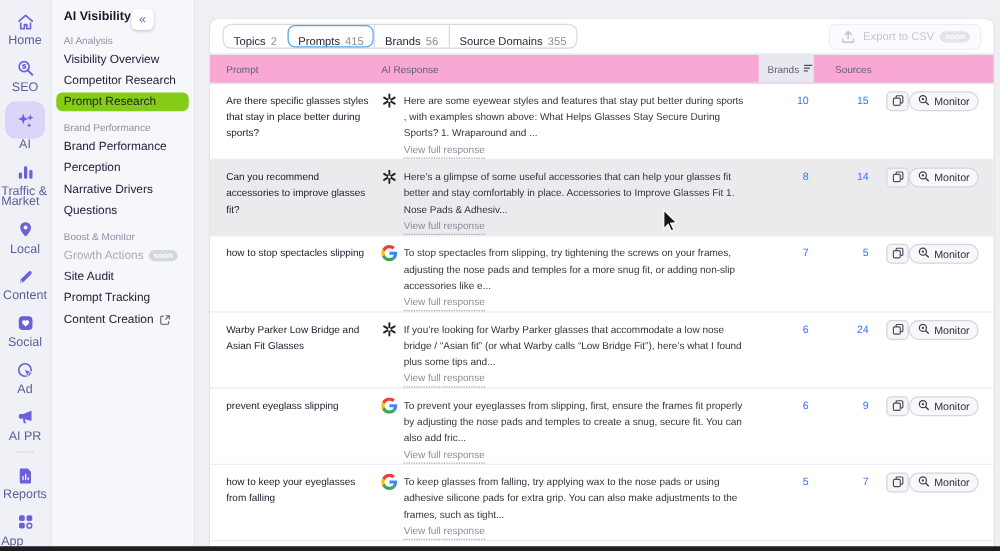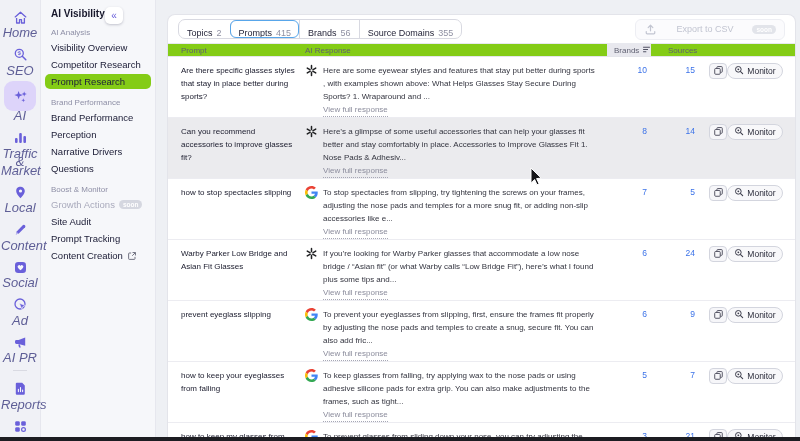--- a/index.html
+++ b/index.html
@@ -6,21 +6,21 @@
   html,body { width:800px; height:441px; overflow:hidden; }
   body { font-family:"Liberation Sans", sans-serif; background:#eef0f4; position:relative; }
 
   
   .rail { position:absolute; left:0; top:0; width:41px; height:441px; background:#f0f1f6;
           border-right:1px solid #e6e7ee; display:flex; flex-direction:column; align-items:center;
           padding-top:6px; gap:6px; z-index:3; }
   .rail-item { display:flex; flex-direction:column; align-items:center; gap:1px; width:41px; cursor:pointer; }
   .ric { width:28px; height:22px; display:flex; align-items:center; justify-content:center; border-radius:9px; }
   .rail-item.active .ric { width:32px; height:30px; background:#ddd4fa; }
-  .rlb { font-size:13px; color:#5e5e96; text-align:center; line-height:8.5px; max-width:38px;font-style:italic; }
+  .rlb { font-size:10px; color:#5e5e96; text-align:left; line-height:8.5px; max-width:38px; }
   .rail-divider { width:14px; border-top:1px solid #d9dae2; margin:1px 0; }
 
   
   .sidebar { position:absolute; left:41px; top:0; width:115px; height:441px; background:#f6f7fa;
              border-right:1px solid #e6e7ee; padding-top:6px; z-index:2; }
   .sb-title { font-size:10px; font-weight:bold; color:#17172b; padding:2px 10px 0; }
   .collapse-btn { position:absolute; left:105px; top:7px; width:18px; height:17px; background:#fff;
                   border-radius:5px; box-shadow:0 1px 2.5px rgba(40,40,70,.25); color:#6a60da;
                   font-size:10px; display:flex; align-items:center; justify-content:center; cursor:pointer; z-index:6; }
   .sb-section-label { font-size:8px; color:#8e8fa6; margin:9px 10px 3px; }
@@ -34,26 +34,26 @@
 
   
   .main { position:absolute; left:167px; top:14px; width:629px; height:427px; background:#fff;
           border:1px solid #e3e4ea; border-bottom:none; border-radius:8px 8px 0 0; overflow:hidden; }
   .toolbar { height:28px; display:flex; align-items:center; justify-content:space-between; padding:0 10px; }
   .tabs { display:flex; border:1px solid #d8d9e1; border-radius:7px; height:20px; background:#fff; }
   .tab { font-size:9px; color:#26263a; padding:0 8px; display:flex; align-items:flex-end; gap:4px; cursor:pointer; white-space:nowrap; }
   .tab + .tab { border-left:1px solid #d8d9e1; }
   .tab .cnt { color:#8f90a2; }
   .tab.active { outline:1.4px solid #58a6ea; outline-offset:-1px; border-radius:6px; }
-  .export-btn { display:flex; align-items:center; gap:19px; color:#c2c5d1; font-size:9px;
+  .export-btn { display:flex; align-items:center; gap:5px; color:#c2c5d1; font-size:9px;
                 border:1px solid #edeef3; border-radius:6px; padding:3px 8px; background:#fbfbfd; cursor:default; }
   .export-btn .badge-soon { background:#e2e4ea; }
 
   .cols { display:grid; grid-template-columns:124px 302px 44px 48px 28px 56px; padding-left:13px; padding-right:14px; }
-  .thead { height:14px; background:#84cc16; border-top:1px solid #e8e9ef; border-bottom:1px solid #e4e5eb;
+  .thead { height:24px; background:#f9a8d4; border-top:1px solid #e8e9ef; border-bottom:1px solid #e4e5eb;
            align-items:stretch; font-size:8px; color:#5e5f70; }
   .th { display:flex; align-items:center; }
   .th-brands { background:#e8e8ee; padding-left:7px; gap:3px; }
   .th-sources { padding-left:17px; }
 
   .row { padding-top:7px; min-height:58px; border-bottom:1px solid #ececf1; align-items:start; }
   .row.hovered { background:#ebebee; }
   .prompt { font-size:8px; color:#202132; line-height:13px; padding-right:8px; }
   .resp { display:flex; gap:5px; padding-right:10px; }
   .engine { width:13px; height:13px; flex:none; margin-top:0; }

